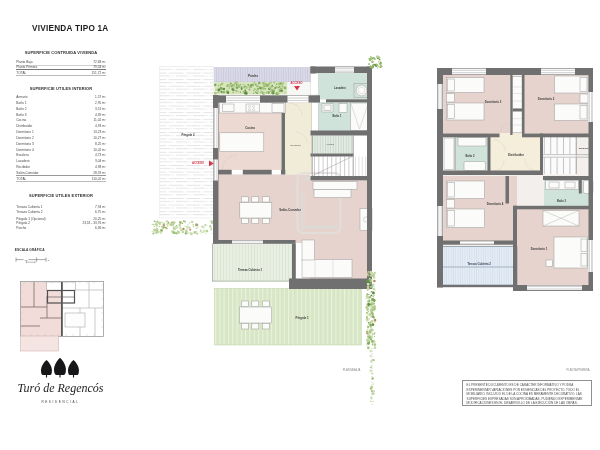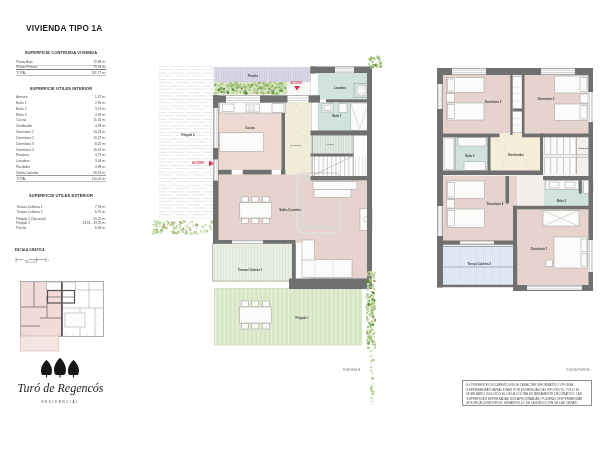--- a/index.html
+++ b/index.html
@@ -1,17 +1,17 @@
 <!DOCTYPE html>
 <html><head><meta charset="utf-8">
 <style>
 html,body{margin:0;padding:0;background:#ffffff;}
 #page{position:relative;width:600px;height:450px;overflow:hidden;background:#fff;
  font-family:"Liberation Sans", sans-serif;}
-.title{position:absolute;left:26px;top:23.8px;font-size:8.2px;font-weight:bold;
+.title{position:absolute;left:32px;top:23.8px;font-size:8.2px;font-weight:bold;
  letter-spacing:0.25px;color:#1c1c1c;}
 .hd{position:absolute;left:16px;width:90px;text-align:center;font-size:4.0px;
  font-weight:bold;color:#2e2e2e;letter-spacing:0.12px;}
 .tr{position:absolute;left:16.3px;width:89.5px;height:4.6px;font-size:3.2px;
  color:#484848;}
 .tr span{position:absolute;left:0;top:0.2px;white-space:nowrap;}
 .tr .v{left:auto;right:0;}
 .esc{position:absolute;left:14.8px;top:248.4px;font-size:3.2px;font-weight:bold;
  color:#333;letter-spacing:0.1px;}
 .disc{position:absolute;left:461.8px;top:379.8px;width:130.5px;height:26px;

